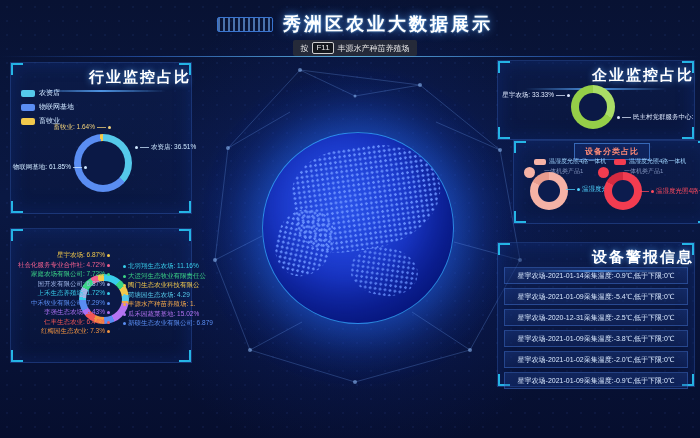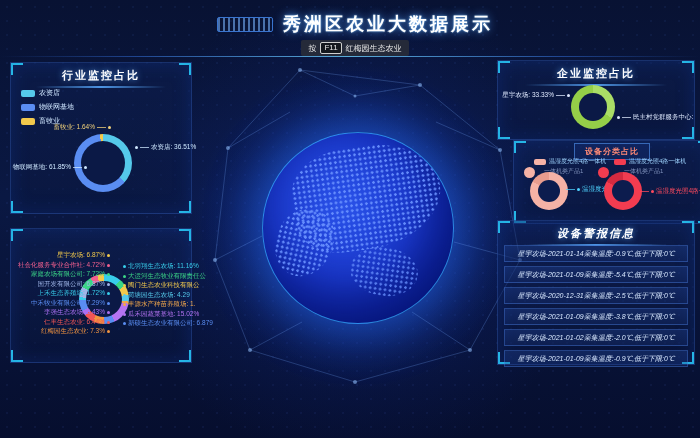--- a/index.html
+++ b/index.html
@@ -41,29 +41,29 @@
     background:
       linear-gradient(#2ad0f5,#2ad0f5) 0 0/12px 2px no-repeat,
       linear-gradient(#2ad0f5,#2ad0f5) 0 0/2px 12px no-repeat,
       linear-gradient(#2ad0f5,#2ad0f5) 100% 0/12px 2px no-repeat,
       linear-gradient(#2ad0f5,#2ad0f5) 100% 0/2px 12px no-repeat,
       linear-gradient(#2ad0f5,#2ad0f5) 0 100%/12px 2px no-repeat,
       linear-gradient(#2ad0f5,#2ad0f5) 0 100%/2px 12px no-repeat,
       linear-gradient(#2ad0f5,#2ad0f5) 100% 100%/12px 2px no-repeat,
       linear-gradient(#2ad0f5,#2ad0f5) 100% 100%/2px 12px no-repeat,
       linear-gradient(rgba(16,36,92,.40),rgba(9,22,62,.46));}
-  .panel-title{position:relative;text-align:center;color:#fff;font-weight:bold;font-size:11px;
+  .panel-title{position:relative;text-align:right;color:#fff;font-weight:bold;font-size:15px;
     padding-top:5px;letter-spacing:2px;text-shadow:0 0 6px rgba(90,170,255,.8);}
   .panel-title::after{content:"";display:block;margin:3px auto 0;width:72%;height:2px;
     background:linear-gradient(90deg,transparent,rgba(90,170,255,.85),transparent);}
   #panel-industry{left:10px;top:62px;width:180px;height:150px;}
   #panel-enterprise{left:10px;top:228px;width:180px;height:133px;}
   #panel-device{left:497px;top:60px;width:196px;height:78px;}
   #panel-class{left:513px;top:140px;width:196px;height:82px;}
-  #panel-alarm{left:497px;top:220px;width:196px;height:143px;font-style:italic;}
+  #panel-alarm{left:497px;top:242px;width:196px;height:143px;}
   
   .donut{position:absolute;border-radius:50%;}
   .hole{position:absolute;border-radius:50%;background:#0b1946;}
   #donut-industry{left:63px;top:71px;width:58px;height:58px;
     background:conic-gradient(#55c9ea 0 131deg,#5a8df2 131deg 354deg,#f2c94c 354deg 360deg);}
   #donut-industry .hole{left:7px;top:7px;width:44px;height:44px;}
   #donut-enterprise{left:68px;top:45px;width:50px;height:50px;
     background:conic-gradient(#38cdea 0 40deg,#3bd687 40deg 58deg,#f2c94c 58deg 80deg,#55c9ea 80deg 96deg,
       #f2a84c 96deg 101deg,#b473f2 101deg 155deg,#5a8df2 155deg 180deg,#f29440 180deg 206deg,
       #f25555 206deg 229deg,#a970f2 229deg 241deg,#5a8df2 241deg 268deg,#38cdea 268deg 274deg,
@@ -151,21 +151,21 @@
   </div>
 
   <div class="header">
     <div class="title-row">
       <span class="logo"></span>
       <span class="title">秀洲区农业大数据展示</span>
     </div>
     <div class="hint">
       <span>按</span>
       <span class="key">F11</span>
-      <span>红梅园生态农业</span>
+      <span>丰源水产种苗养殖场</span>
     </div>
   </div>
   <div class="top-line"></div>
 
   <div class="panel" id="panel-industry">
     <div class="panel-title">行业监控占比</div>
     <div class="legend">
         <div class="legend-item">
         <span class="swatch" style="background: rgb(85, 201, 234);"></span>
         <span>农资店</span>

